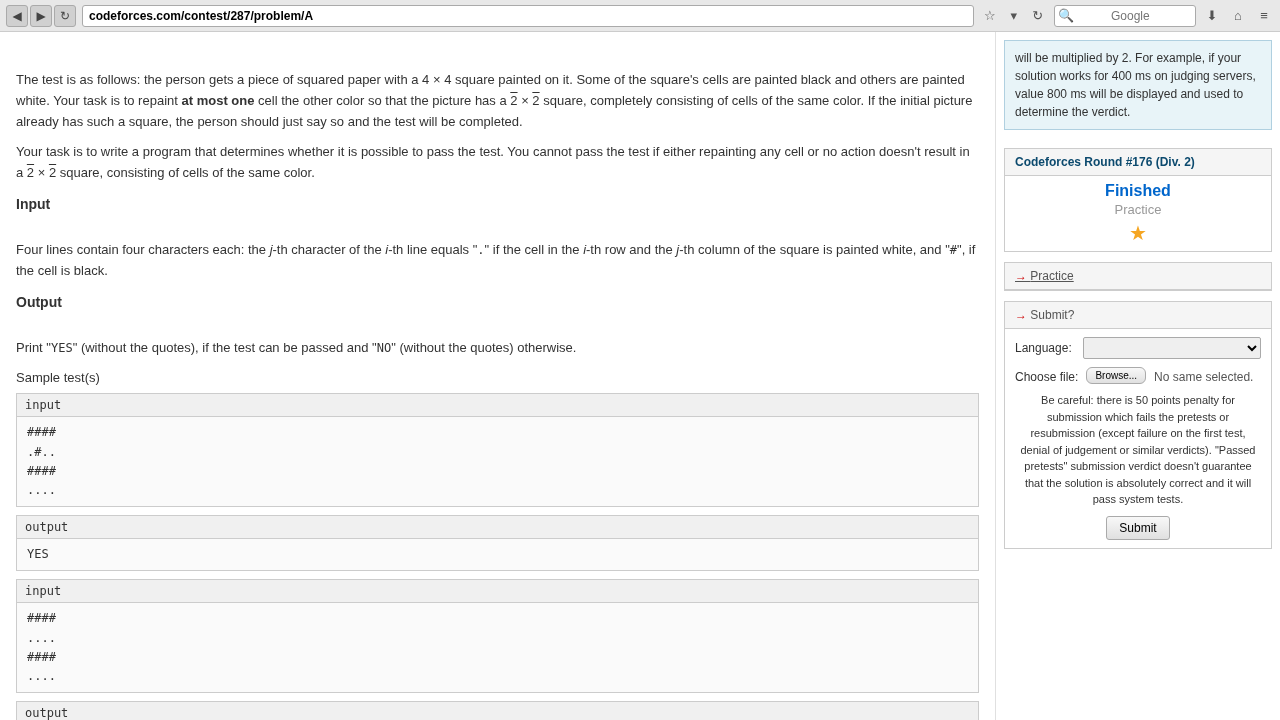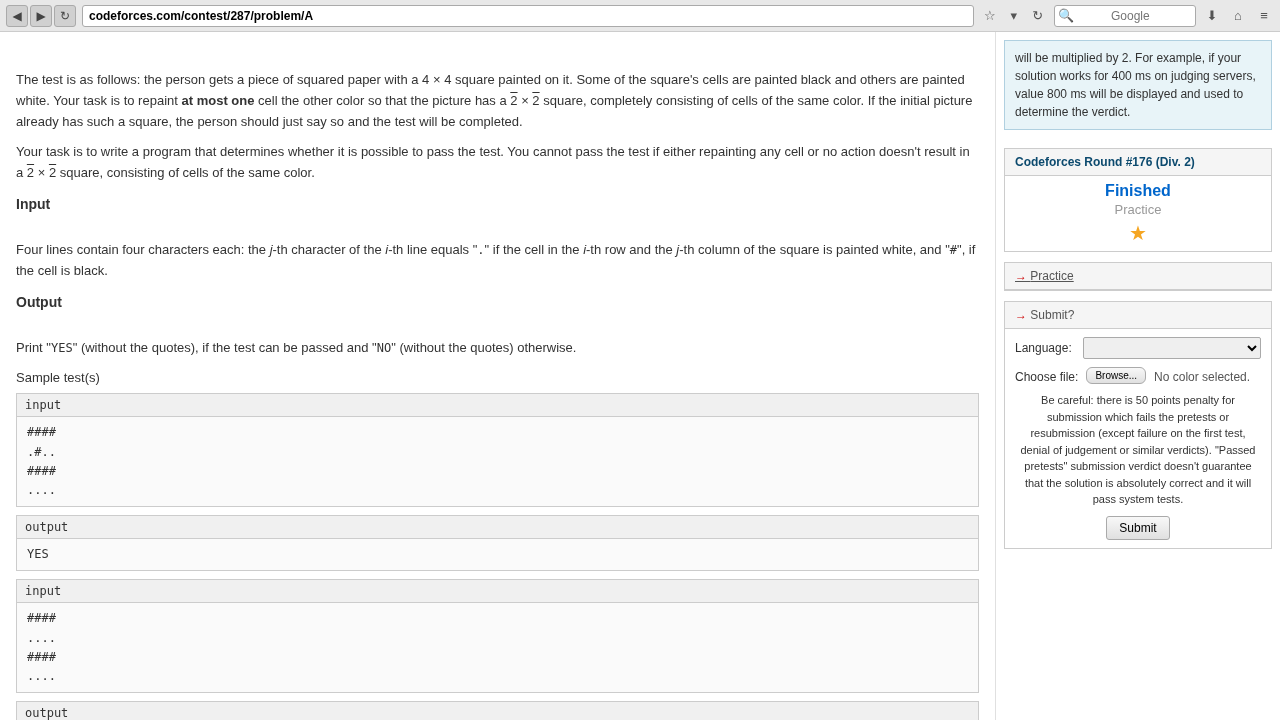--- a/index.html
+++ b/index.html
@@ -389,20 +389,20 @@
       <div class="submit-body">
         <div class="language-row">
           <span class="language-label">Language:</span>
           <select class="language-select">
             <option>GNU C++ 4.7</option>
           </select>
         </div>
         <div class="file-row">
           <span class="file-label">Choose file:</span>
           <button class="browse-btn">Browse...</button>
-          <span class="no-file-text">No color selected.</span>
+          <span class="no-file-text">No same selected.</span>
         </div>
         <div class="submit-note">Be careful: there is 50 points penalty for submission which fails the pretests or resubmission (except failure on the first test, denial of judgement or similar verdicts). "Passed pretests" submission verdict doesn't guarantee that the solution is absolutely correct and it will pass system tests.</div>
         <button class="submit-btn">Submit</button>
       </div>
     </div>
   </div>
 </div>
 
 </body></html>

